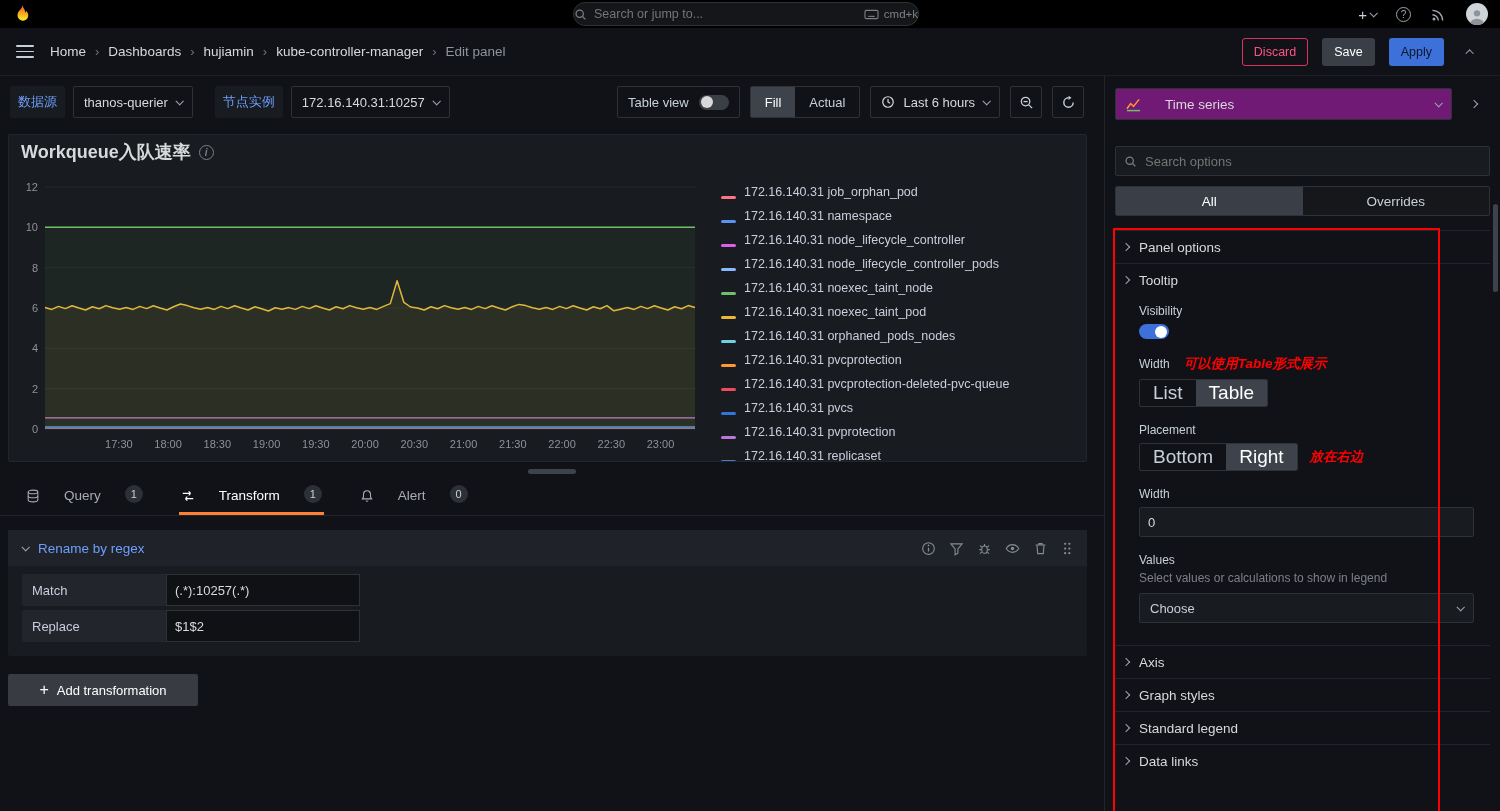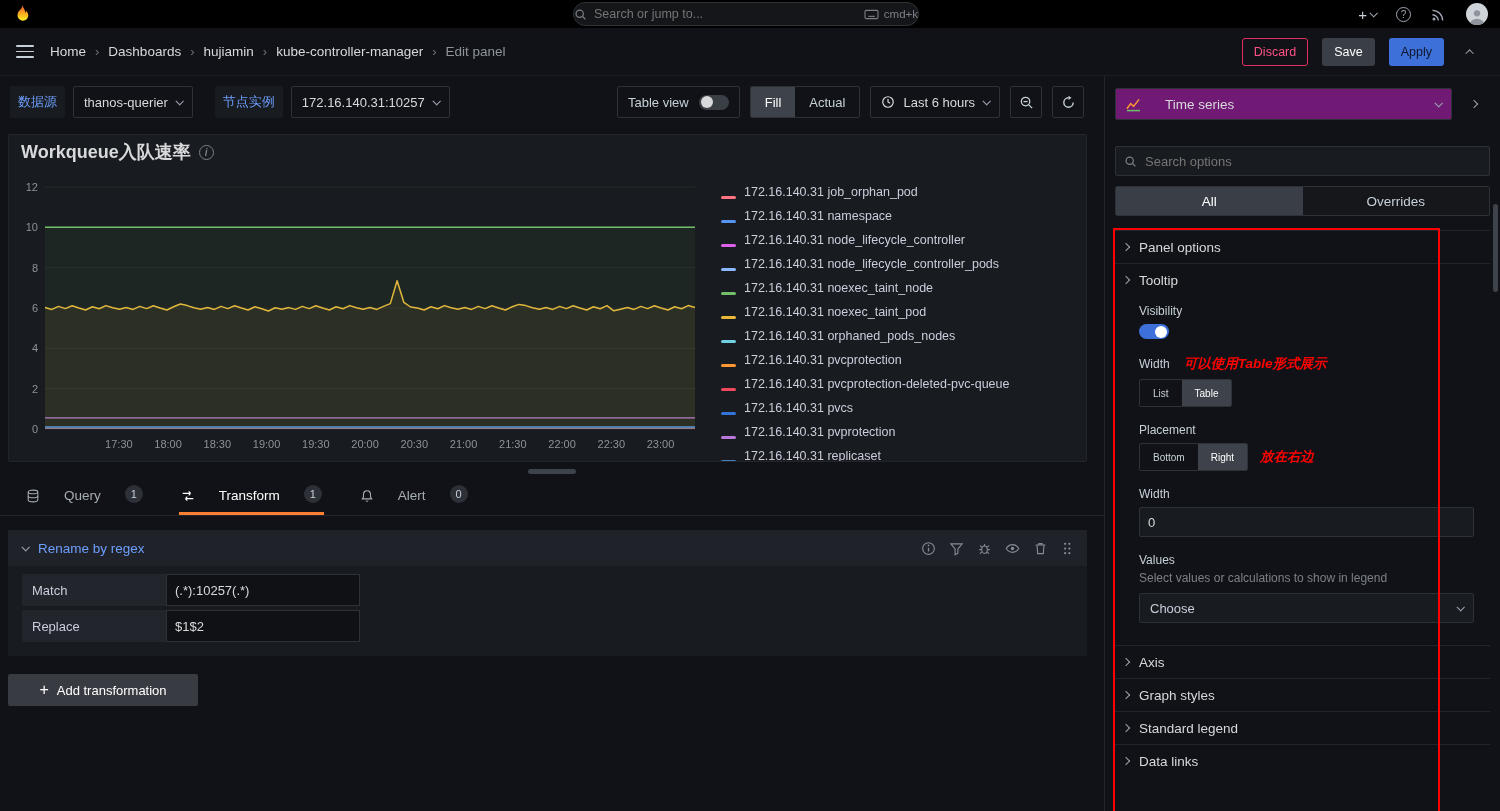--- a/index.html
+++ b/index.html
@@ -102,21 +102,21 @@
   .opt-sections{margin-top:14px;}
   .opt-section{height:33px;display:flex;align-items:center;gap:10px;padding-left:8px;border-top:1px solid #22252b;cursor:pointer;}
   .opt-section .chv{color:#9da5b2;}
   .opt-label{font-size:13.5px;color:#d8d9da;font-weight:500;}
   .legend-body{padding:8px 16px 22px 24px;}
   .field-label{font-size:12px;font-weight:500;color:#c7d0d9;margin-bottom:6px;}
   .field-desc{font-size:12px;color:#7b8087;margin:-2px 0 8px;}
   .mode-row{display:flex;align-items:center;gap:14px;margin-bottom:6px;}
   .red-note{color:#ff0000;font-style:italic;font-weight:700;font-size:13.5px;white-space:nowrap;}
   .seg-sm{display:flex;border:1px solid #2c3235;border-radius:2px;overflow:hidden;height:28px;width:max-content;margin-bottom:16px;}
-  .seg-sm .seg{font-size:10px;padding:0 13px;}
+  .seg-sm .seg{font-size:19px;padding:0 13px;}
   .plc-row{display:flex;align-items:center;gap:12px;}
   .text-input{width:100%;height:30px;background:#181b1f;border:1px solid #2c3235;border-radius:2px;color:#d8d9da;font-size:13px;padding:0 8px;font-family:inherit;outline:none;margin-bottom:16px;}
   .select-box{width:100%;height:30px;background:#181b1f;border:1px solid #2c3235;border-radius:2px;display:flex;align-items:center;padding:0 10px;font-size:13px;color:#ccccdc;cursor:pointer;}
   .select-box .chv{margin-left:auto;color:#9da5b2;}
   .red-annotation-box{position:absolute;left:8px;top:152px;width:327px;height:900px;border:2px solid #ff0000;pointer-events:none;z-index:6;}
   .page-scroll{position:absolute;right:2px;top:128px;width:5px;height:88px;border-radius:3px;background:#3e434b;}
 </style>
 </head>
 <body>
 

